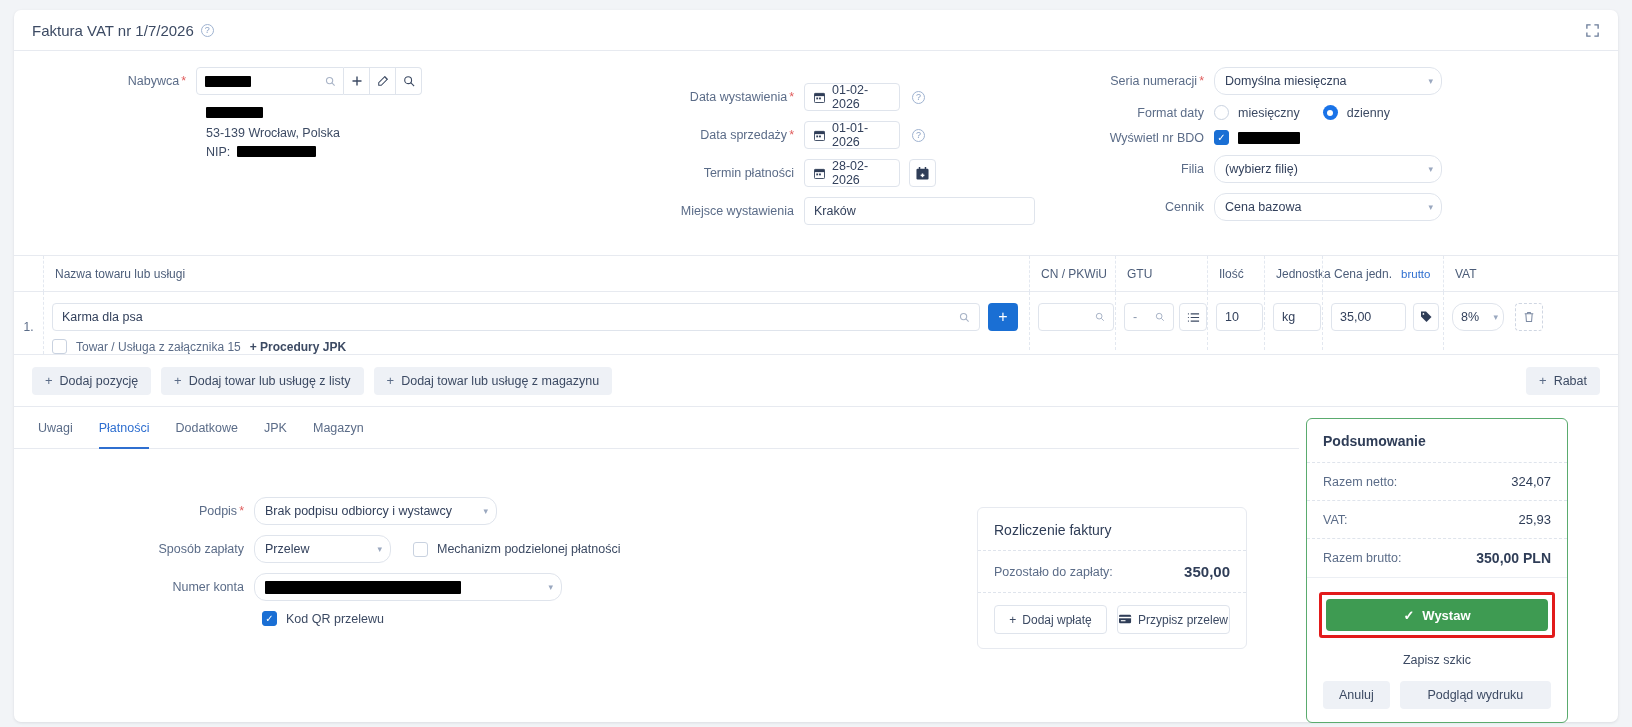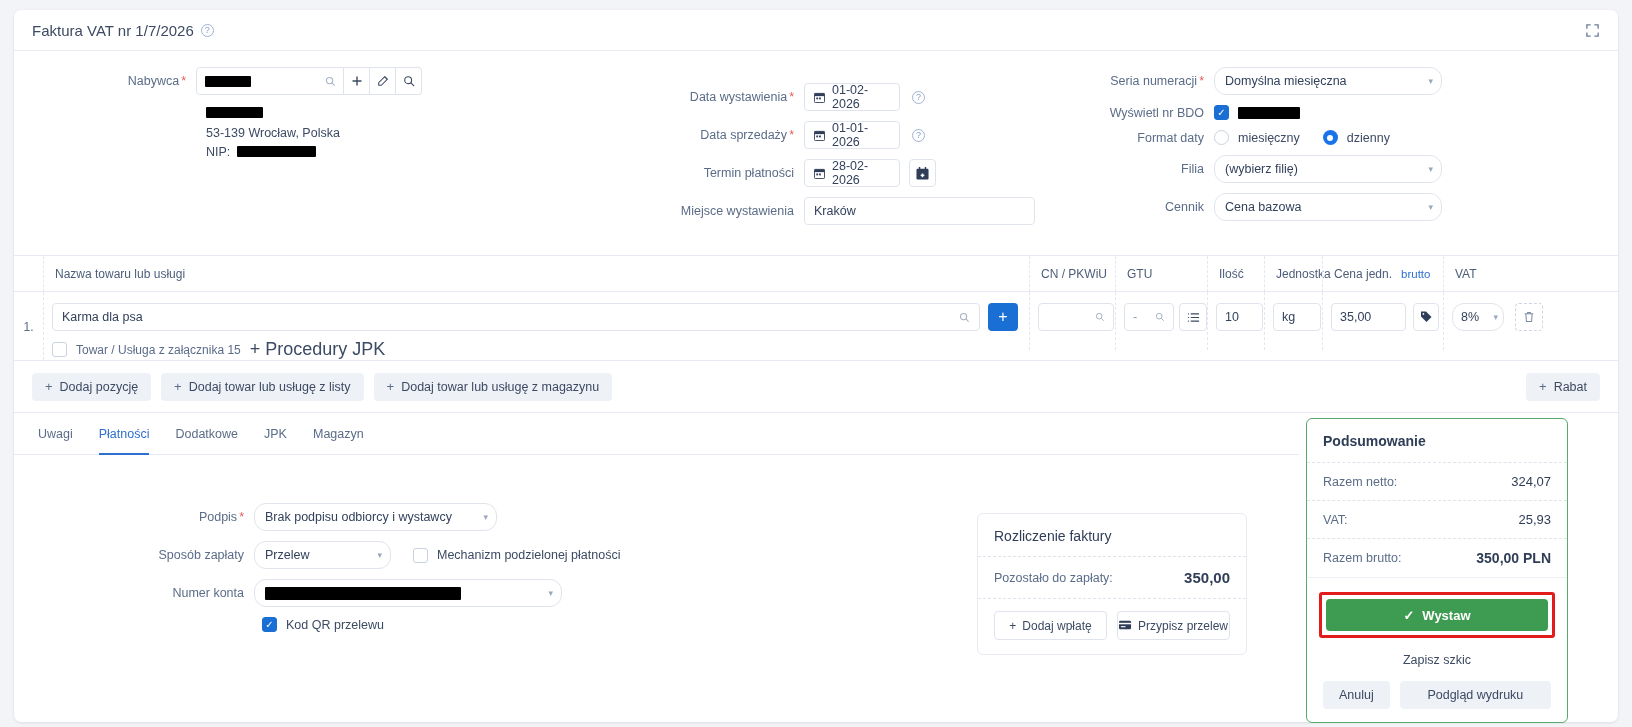--- a/index.html
+++ b/index.html
@@ -167,21 +167,21 @@
     width: 26px; height: 28px; border: 1px solid #dfe4ec; border-radius: 4px;
     background: #fff; display: flex; align-items: center; justify-content: center;
     color: #2f3d57;
   }
   .trash-btn {
     width: 28px; height: 28px; border: 1px dashed #cfd6e2; border-radius: 4px;
     background: #fff; display: flex; align-items: center; justify-content: center;
     color: #7c8aa3;
   }
   .subrow { display: flex; align-items: center; gap: 9px; margin-top: 8px; font-size: 12px; color: #5b6c88; }
-  .jpk-lnk { color: #3c4a63; font-weight: normal; font-size: 18px; }
+  .jpk-lnk { color: #3c4a63; font-weight: bold; font-size: 12px; }
 
   
   .addbar {
     height: 52px; display: flex; align-items: center;
     padding: 0 18px; border-bottom: 1px solid #e7eaf0;
     position: relative;
   }
   .gbtn {
     height: 28px; background: #eef1f6; border-radius: 4px;
     display: inline-flex; align-items: center; gap: 7px;
@@ -391,32 +391,32 @@
         <div class="frow">
           <div class="flabel" style="width:200px;">
             <span>Seria numeracji</span><span class="req">*</span>
           </div>
           <div class="sel" style="width:228px;">
             <span>Domyślna miesięczna</span>
             <span class="chev">▾</span>
           </div>
         </div>
         <div class="frow">
-          <div class="flabel" style="width:200px;">Wyświetl nr BDO</div>
-          <span class="cb on"></span>
-          <span class="redact" style="width:62px;height:12px;margin-left:9px;"></span>
-        </div>
-        <div class="frow">
           <div class="flabel" style="width:200px;">Format daty</div>
           <div class="radio-row">
             <span class="radio"></span>
             <span class="radio-lbl">miesięczny</span>
             <span class="radio on"></span>
             <span class="radio-lbl">dzienny</span>
           </div>
+        </div>
+        <div class="frow">
+          <div class="flabel" style="width:200px;">Wyświetl nr BDO</div>
+          <span class="cb on"></span>
+          <span class="redact" style="width:62px;height:12px;margin-left:9px;"></span>
         </div>
         <div class="frow">
           <div class="flabel" style="width:200px;">Filia</div>
           <div class="sel" style="width:228px;">
             <span>(wybierz filię)</span>
             <span class="chev">▾</span>
           </div>
         </div>
         <div class="frow">
           <div class="flabel" style="width:200px;">Cennik</div>

